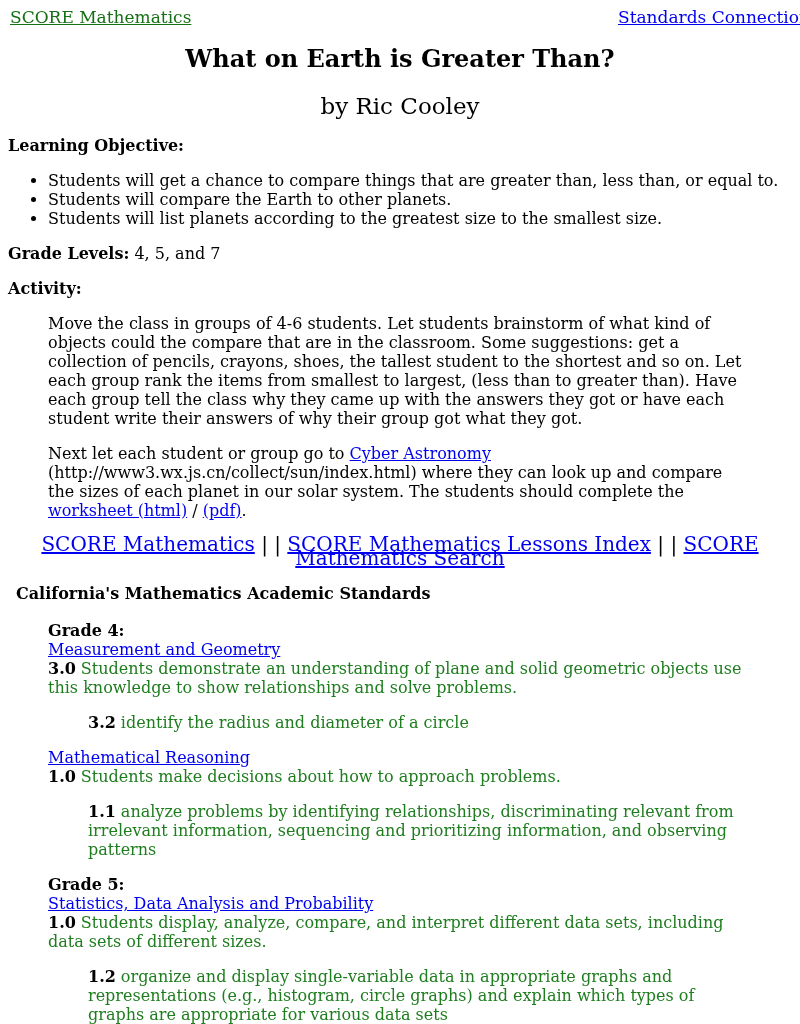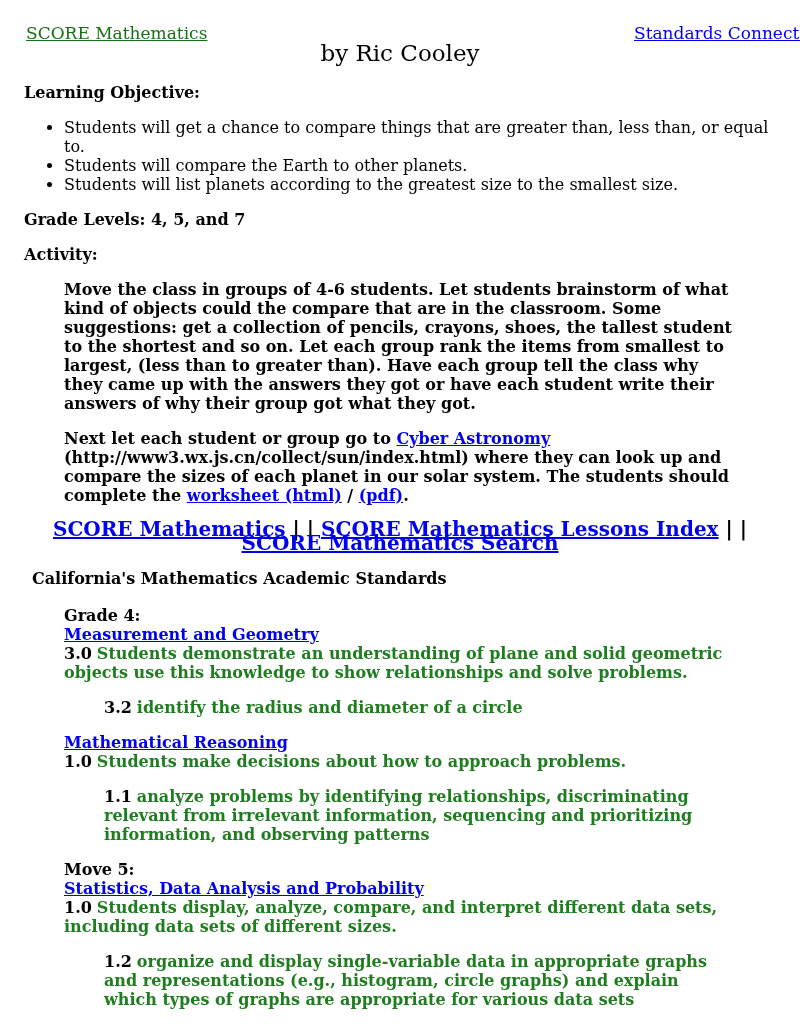--- a/index.html
+++ b/index.html
@@ -5,34 +5,34 @@
   :root{
     --page-bg:#ffffff;
     --text-black:#000000;
     --link-blue:#0000ee;
     --header-link-green:#167016;
     --standards-green:#1e7d1e;
   }
   html,body{margin:0;padding:0;background:#e8e8e8;}
   .page{
     width:800px;height:1024px;box-sizing:border-box;
-    margin:0 auto;padding:24px;position:relative;overflow:hidden;
+    margin:0 auto;padding:8px;position:relative;overflow:hidden;
     background:var(--page-bg);
     font-family:"DejaVu Serif","Liberation Serif",serif;
     font-size:16px;line-height:19px;color:var(--text-black);
   }
   .header{position:relative;height:18px;}
   .header a{font-size:17px;line-height:18px;}
   .header-left{position:absolute;left:2px;top:0;}
   .header-right{position:absolute;left:610px;top:0;white-space:nowrap;}
   a.link-blue{color:var(--link-blue);text-decoration:underline;cursor:pointer;}
   a.link-green{color:var(--header-link-green);text-decoration:underline;cursor:pointer;}
   h1.title{font-size:24px;line-height:28px;text-align:center;font-weight:bold;margin:19px 0 22px;}
   h3.byline{font-size:23px;line-height:22px;text-align:center;font-weight:normal;margin:0 0 19px;}
-  p{margin:16px 0;font-weight:bold;}
+  p{margin:16px 0;}
   p.section-heading{font-weight:bold;margin:16px 0;}
   ul.objectives{margin:16px 0;padding-left:40px;}
   ul.objectives li{margin:0;}
   blockquote{margin:16px 40px;}
   blockquote blockquote{margin:16px 0 16px 40px;}
   .green{color:var(--standards-green);}
   b.num{padding-right:5px;}
   p.nav{font-size:20px;line-height:14px;text-align:center;margin:17px 0 19px;}
   p.nav .sep{color:var(--text-black);}
   p.standards-heading{font-weight:bold;margin:16px 8px 18px;}
@@ -40,20 +40,21 @@
 </head>
 <body>
 
 <div class="page">
 
   <div class="header">
     <a class="link-green header-left">SCORE Mathematics</a>
     <a class="link-blue header-right">Standards Connections</a>
   </div>
 
+  <h1 class="title">What on Earth is Greater Than?</h1>
 
   <h3 class="byline">by Ric Cooley</h3>
 
   <p class="section-heading">Learning Objective:</p>
 
   <ul class="objectives">
     <li>Students will get a chance to compare things that are greater than, less than, or equal to.</li>
     <li>Students will compare the Earth to other planets.</li>
     <li>Students will list planets according to the greatest size to the smallest size.</li>
   </ul>
@@ -96,21 +97,21 @@
       <b class="num">1.0</b><span class="green">Students make decisions about how to approach problems.</span>
     </p>
 
     <blockquote>
       <p>
         <b class="num">1.1</b><span class="green">analyze problems by identifying relationships, discriminating relevant from irrelevant information, sequencing and prioritizing information, and observing patterns</span>
       </p>
     </blockquote>
 
     <p>
-      <b>Move 5:</b><br>
+      <b>Grade 5:</b><br>
       <a class="link-blue">Statistics, Data Analysis and Probability</a><br>
       <b class="num">1.0</b><span class="green">Students display, analyze, compare, and interpret different data sets, including data sets of different sizes.</span>
     </p>
 
     <blockquote>
       <p>
         <b class="num">1.2</b><span class="green">organize and display single-variable data in appropriate graphs and representations (e.g., histogram, circle graphs) and explain which types of graphs are appropriate for various data sets</span>
       </p>
     </blockquote>
 

